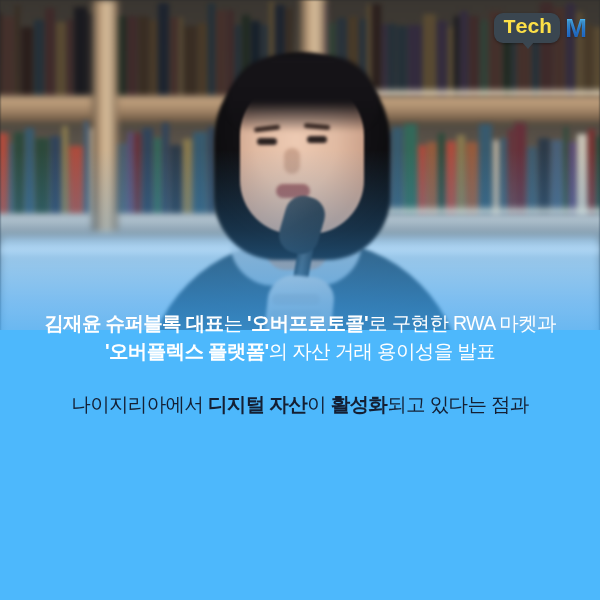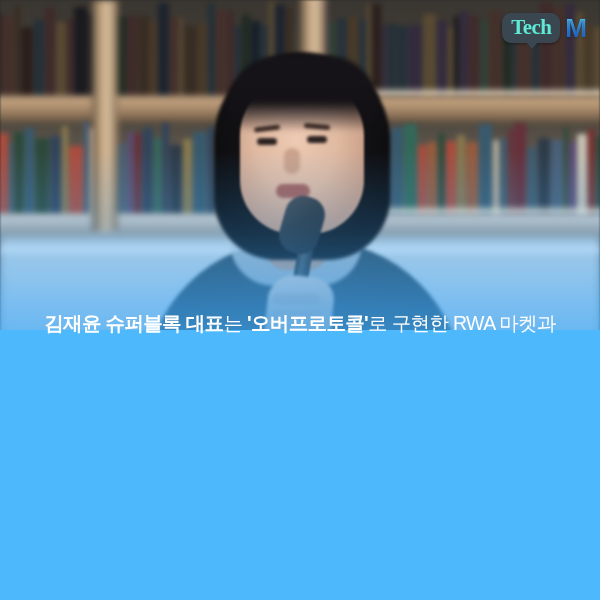--- a/index.html
+++ b/index.html
@@ -144,22 +144,22 @@
   
   .logo{position:absolute;right:14px;top:13px;display:flex;align-items:center;gap:5px;}
   .bubble{
     position:relative;
     background:#3a4650;
     border-radius:9px;
     padding:4px 9px 5px 9px;
     box-shadow:0 1px 3px rgba(0,0,0,.35);
   }
   .bubble .t{
-    color:#5eead4;font-weight:bold;font-size:21px;line-height:1;
-    letter-spacing:-.6px;font-family:Liberation Serif, serif;
+    color:#fde047;font-weight:bold;font-size:21px;line-height:1;
+    letter-spacing:-.6px;font-family:Liberation Mono, monospace;
   }
   .bubble:after{
     content:"";position:absolute;left:50%;bottom:-6px;margin-left:-5px;
     width:0;height:0;border-left:6px solid transparent;border-right:6px solid transparent;
     border-top:7px solid #3a4650;
   }
   .mmark{
     font-weight:bold;font-size:26px;line-height:1;letter-spacing:-1px;
     background:linear-gradient(180deg,#5fd0ff 0%,#2f8ef0 55%,#1f6fe0 100%);
     -webkit-background-clip:text;background-clip:text;color:transparent;
@@ -363,20 +363,22 @@
     <span class="bubble">
       <span class="t">Tech</span>
     </span>
     <span class="mmark">M</span>
   </div>
 
   <div class="captions">
 
     <div class="block b1">
       <p class="line"><b>김재윤 슈퍼블록 대표</b><span class="rg">는 </span><b>'오버프로토콜'</b><span class="rg">로 구현한 RWA 마켓과</span></p>
+      <p class="line"><b>'오버플렉스 플랫폼'</b><span class="rg">의 자산 거래 용이성을 발표</span></p>
     </div>
 
     <div class="block b2">
+      <p class="line"><span class="rg">나이지리아에서 </span><b>디지털 자산</b><span class="rg">이 </span><b>활성화</b><span class="rg">되고 있다는 점과</span></p>
     </div>
 
 
   </div>
 </div>
 
 </body></html>

